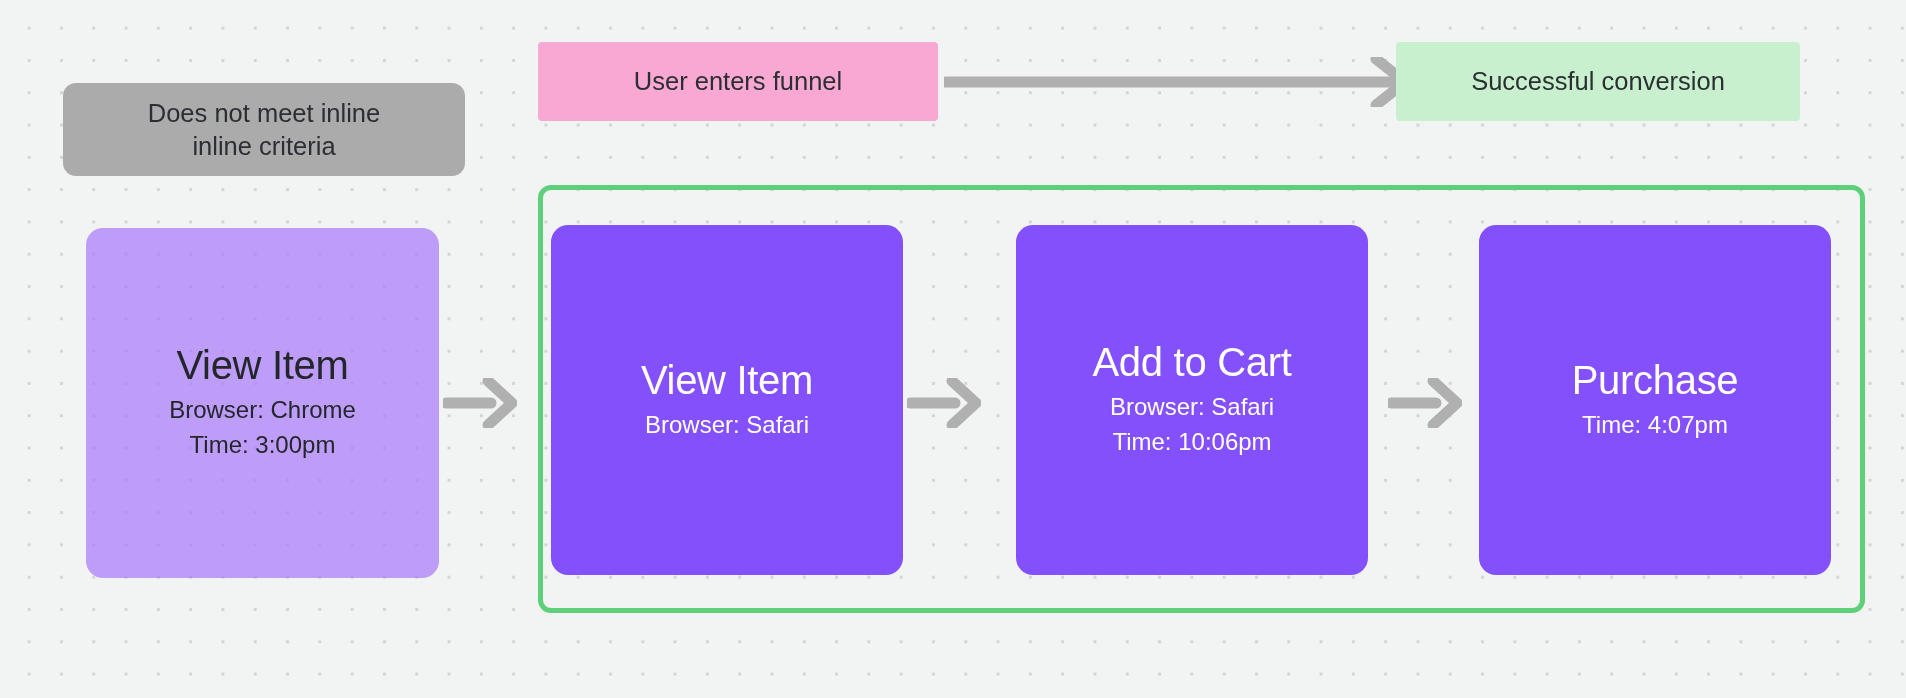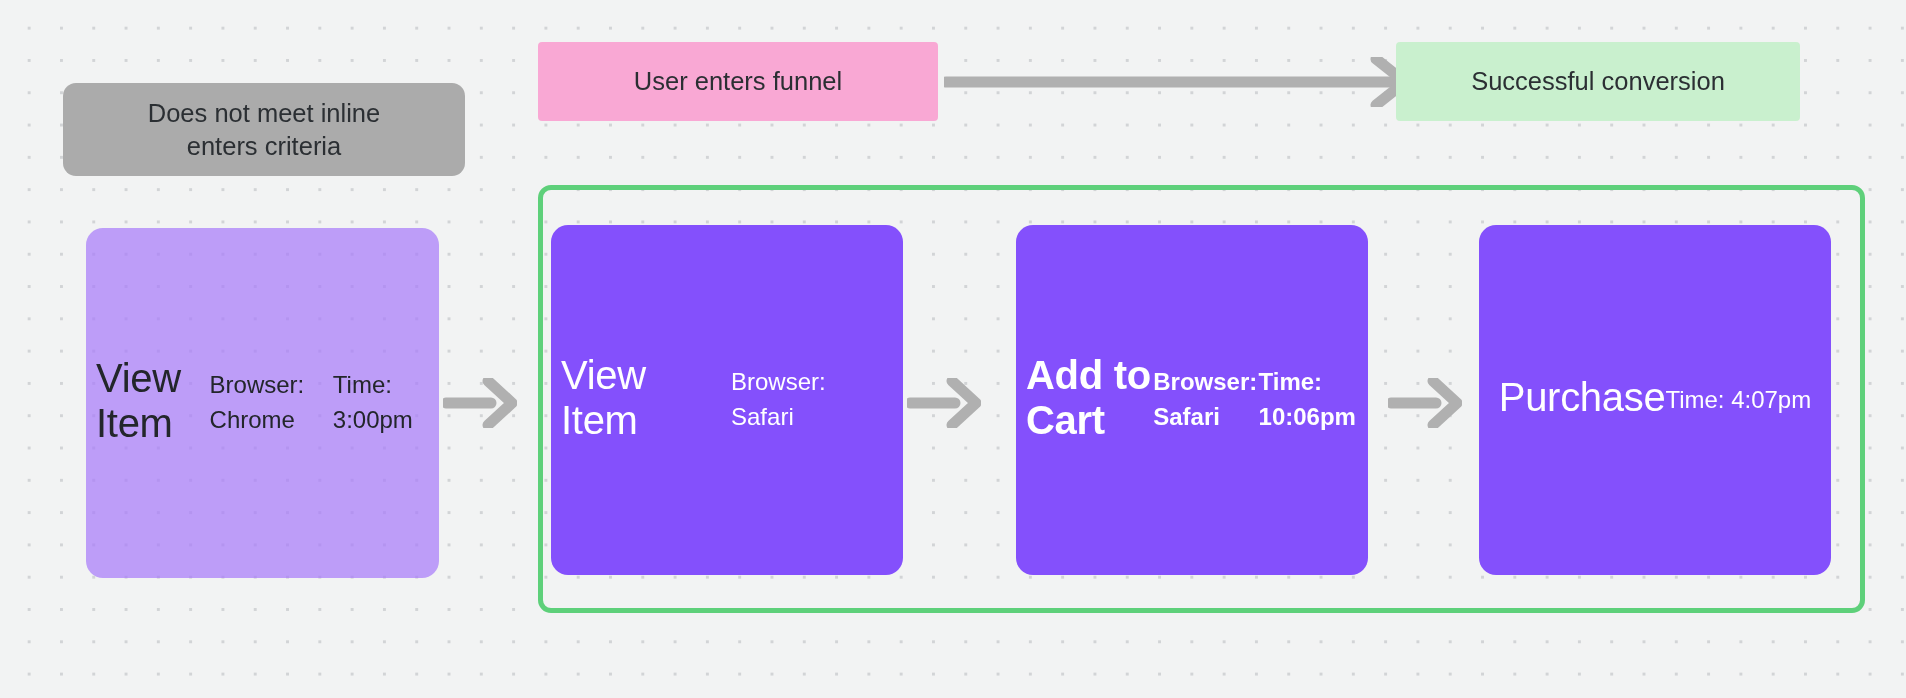--- a/index.html
+++ b/index.html
@@ -52,21 +52,21 @@
     position:absolute;
     left:538px;top:185px;width:1327px;height:428px;
     border:5.5px solid #5ed07a;
     border-radius:13px;
     box-sizing:border-box;
   }
 
   
   .event-node{
     position:absolute;
-    display:flex;flex-direction:row;
+    display:flex;flex-direction:column;
     align-items:center;justify-content:center;
     box-sizing:border-box;
     border-radius:17px;
     padding:0 10px;
   }
   .event-node .title{
     font-size:40px;
     letter-spacing:-0.3px;
     margin-bottom:5px;
   }
@@ -77,32 +77,32 @@
   .node-ghost{
     background:rgba(167,124,250,0.72);
     color:#23262b;
   }
   .node-solid{
     background:#8450fc;
     color:#ffffff;
   }
   #node-ghost-0{left:86px;top:228px;width:353px;height:350px;}
   #node-solid-0{left:551px;top:225px;width:352px;height:350px;}
-  #node-solid-1{left:1016px;top:225px;width:352px;height:350px;font-weight:bold;}
+  #node-solid-1{left:1016px;top:225px;width:352px;height:350px;}
   #node-solid-2{left:1479px;top:225px;width:352px;height:350px;}
 </style>
 </head>
 <body>
 
 <div id="canvas">
 
   <div class="legend-box" id="legend-excluded">
     <div>
       <span>Does not meet inline</span><br>
-      <span>enters criteria</span>
+      <span>inline criteria</span>
     </div>
   </div>
 
   <div class="legend-box" id="legend-enters">
     <span>User enters funnel</span>
   </div>
 
   <svg class="arrow" id="legend-arrow" viewBox="0 0 480 50">
     <line x1="2" y1="25" x2="452" y2="25" stroke="#b0b0b0" stroke-width="11" stroke-linecap="round"></line>
     <polyline points="432,2 461,25 432,48" fill="none" stroke="#b0b0b0" stroke-width="11" stroke-linecap="round" stroke-linejoin="round"></polyline>

